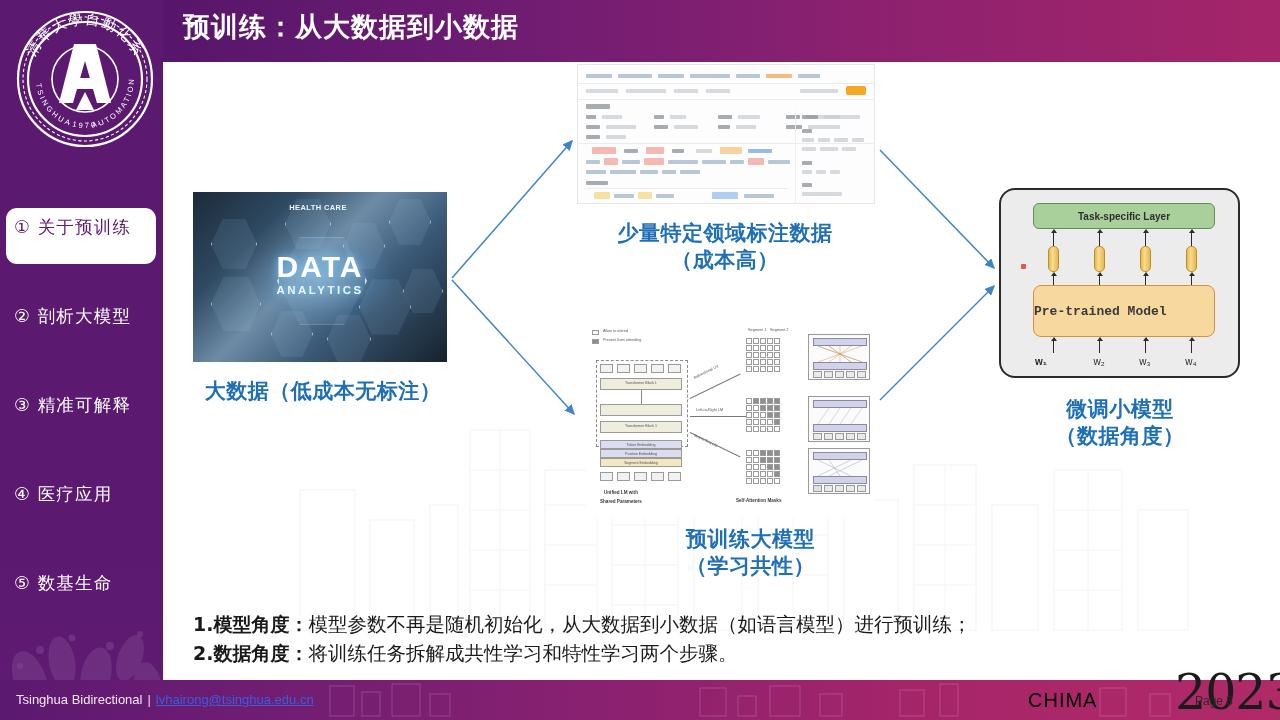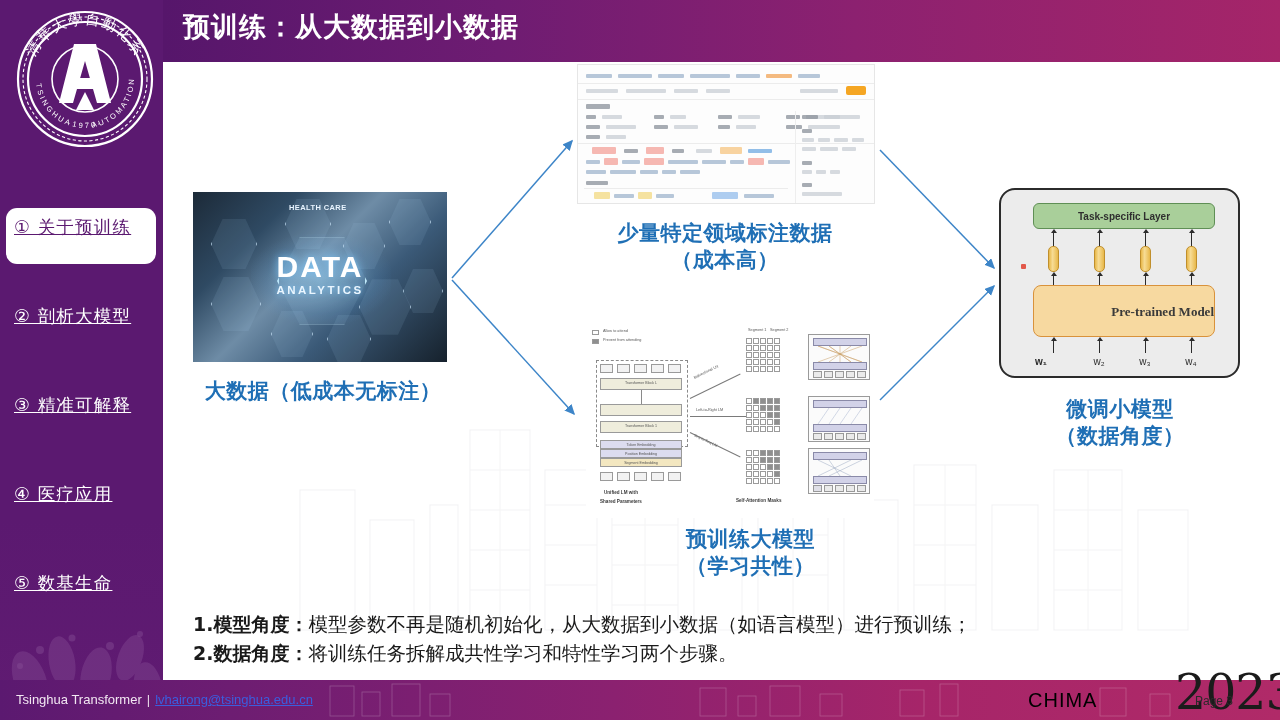--- a/index.html
+++ b/index.html
@@ -63,21 +63,20 @@
     display: block;
     color: #ffffff;
     font-family: "DejaVu Sans", "Liberation Sans", sans-serif;
     font-size: 17.5px;
     line-height: 29px;
     letter-spacing: 1.2px;
     width: 135px;
     position: relative;
     z-index: 2;
     padding-top: 8px;
-    text-decoration: underline;
   }
   .nav-item.active .nav-pill {
     position: absolute;
     left: 6px; top: 3px;
     width: 150px; height: 56px;
     background: #ffffff;
     border-radius: 11px;
     z-index: 1;
   }
   .nav-item.active .nav-label {
@@ -153,21 +152,21 @@
     text-align: center;
     color: #eaf6ff;
     font-family: "Liberation Sans", sans-serif;
     font-weight: bold;
     font-size: 11.5px;
     letter-spacing: 2.5px;
     text-shadow: 0 0 6px rgba(120,200,255,0.9);
   }
   #health-word {
     position:absolute; left:96px; top:12px; width:58px;
-    text-align:left; color:#e8f4ff; font-size:7.5px; font-weight:bold;
+    text-align:center; color:#e8f4ff; font-size:7.5px; font-weight:bold;
     font-family:"Liberation Sans", sans-serif; letter-spacing:0.4px; line-height:8px;
   }
 
   
   #shot-annotation {
     position: absolute;
     left: 577px; top: 64px;
     width: 296px; height: 138px;
     background: #fdfdfd;
     border: 1px solid #e6e6e6;
@@ -259,26 +258,25 @@
   }
   #pretrain-box {
     position: absolute;
     left: 32px; top: 95px;
     width: 182px; height: 52px;
     background: #f7d9a0;
     border: 1px solid #d9923b;
     border-radius: 8px;
     box-sizing: border-box;
     color: #3a3a3a;
-    font-family: Liberation Serif, serif;
+    font-family: Liberation Mono, monospace;
     font-size: 13px;
-    text-align: right;
+    text-align: left;
     line-height: 51px;
     font-weight: 600;
-    padding-left: 24px;
   }
   .capsule {
     position: absolute;
     width: 11px; height: 26px;
     background: linear-gradient(90deg,#e8b84a 0%, #f7dc95 40%, #e8b84a 100%);
     border: 1px solid #c08f2c;
     border-radius: 5px;
     box-sizing: border-box;
     top: 56px;
   }
@@ -868,20 +866,20 @@
           <rect x="738" y="16" width="18" height="20"></rect>
         <rect x="770" y="6" width="30" height="30"></rect>
           <rect x="820" y="14" width="22" height="22"></rect>
         <rect x="900" y="10" width="24" height="26"></rect>
           <rect x="940" y="4" width="18" height="32"></rect>
         <rect x="1100" y="8" width="26" height="28"></rect>
           <rect x="1150" y="14" width="20" height="22"></rect>
       </g>
     </svg>
     <div id="footer-left">
-      <span>Tsinghua Transformer</span><span id="footer-sep">|</span><a id="footer-link" href="#">lvhairong@tsinghua.edu.cn</a>
+      <span>Tsinghua Bidirectional</span><span id="footer-sep">|</span><a id="footer-link" href="#">lvhairong@tsinghua.edu.cn</a>
     </div>
     <div id="chima">CHIMA</div>
   </div>
   <div id="year-2023">2023</div>
   <div id="page-num">Page 3</div>
 
 </div>
 
 </body></html>

